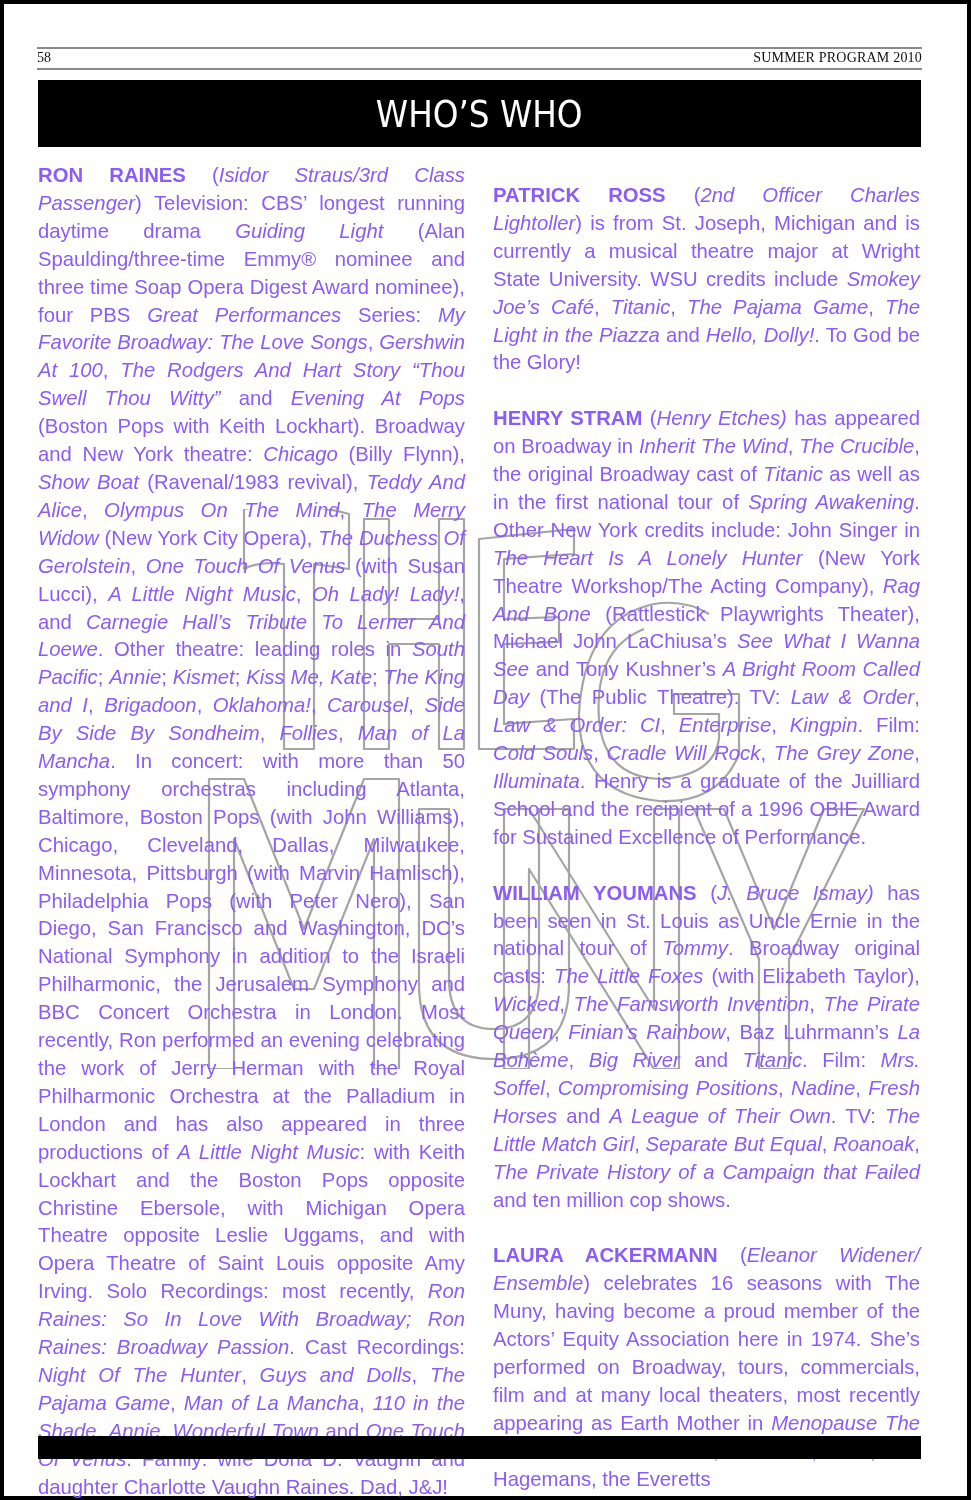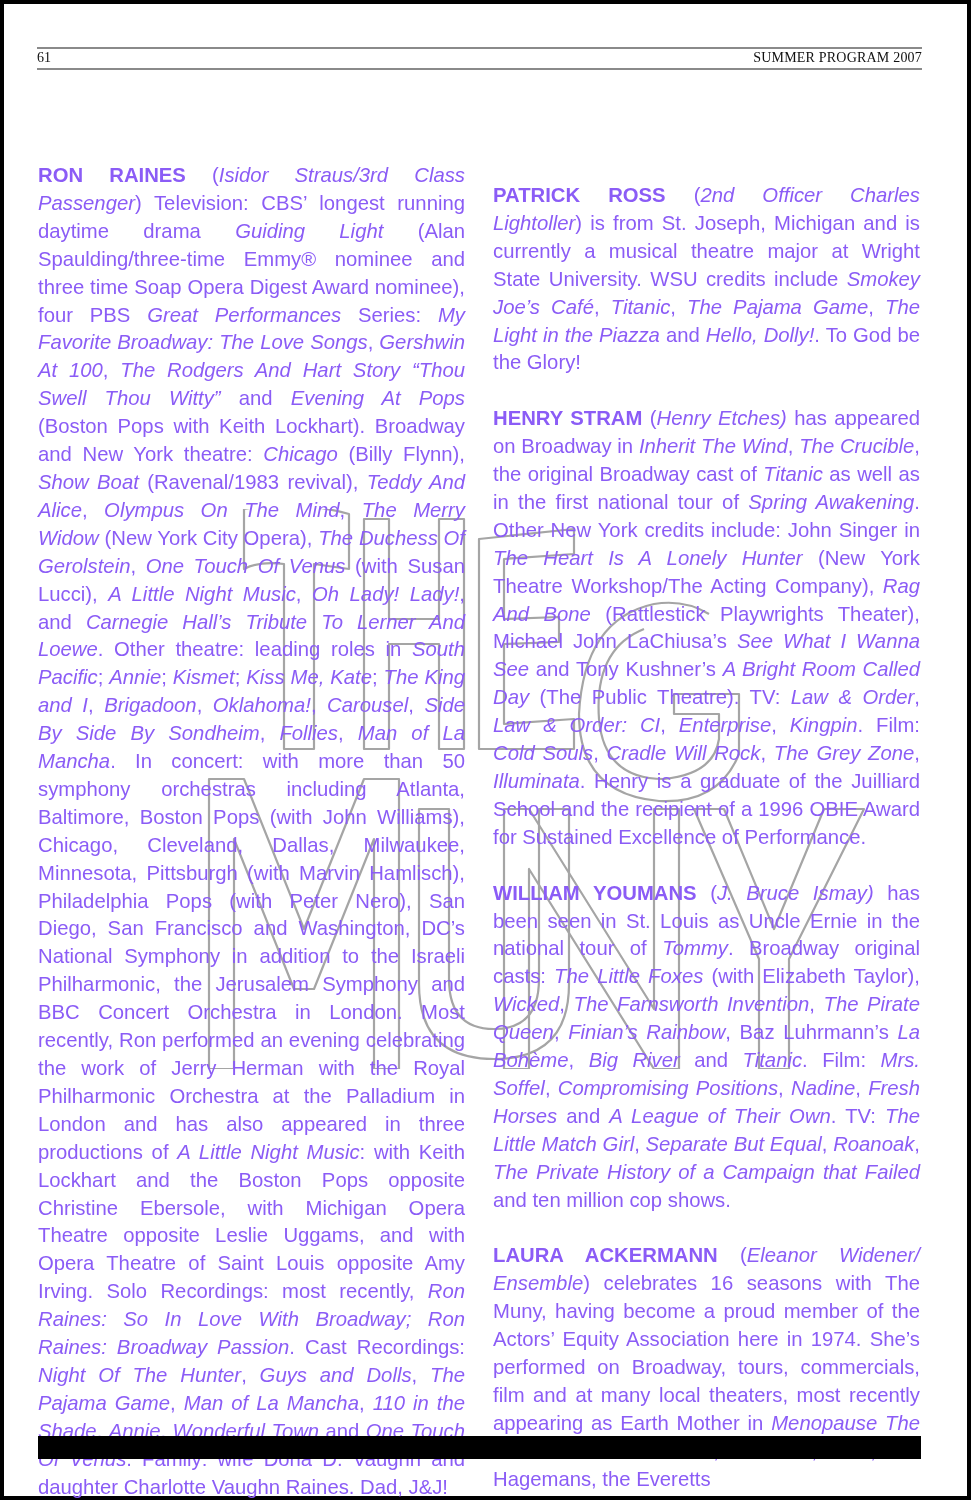--- a/index.html
+++ b/index.html
@@ -39,25 +39,28 @@
   .bio .name { font-weight: bold; }
   .bio i { font-style: italic; }
   .footer-bar { position: absolute; left: 34px; top: 1432px; width: 883px; height: 23px; background: #000; }
 </style>
 </head>
 <body>
 
 <div class="page">
   <div class="rule top"></div>
   <div class="running-head">
-    <span class="page-num">61</span>
-    <span class="program">SUMMER PROGRAM 2007</span>
+    <span class="page-num">58</span>
+    <span class="program">SUMMER PROGRAM 2010</span>
   </div>
   <div class="rule bottom"></div>
 
+  <div class="title-bar">
+    <h1>WHO’S WHO</h1>
+  </div>
 
   <svg class="watermark" viewBox="0 0 700 560">
     <g fill="none" stroke="#a5a5a5" stroke-width="2.2" stroke-linejoin="round">
 
       <path d="M70 0 Q120 -10 175 5 L175 60 L140 55 L140 240 L110 240 L110 55 Q85 52 70 60 Z"></path>
 
       <path d="M190 10 L215 10 L215 110 L265 110 L265 10 L290 10 L290 240 L265 240 L265 135 L215 135 L215 240 L190 240 Z"></path>
 
       <path d="M305 30 L400 20 L400 45 L330 50 L330 110 L385 108 L385 133 L330 135 L330 215 L400 210 L400 240 L305 240 Z"></path>
 

